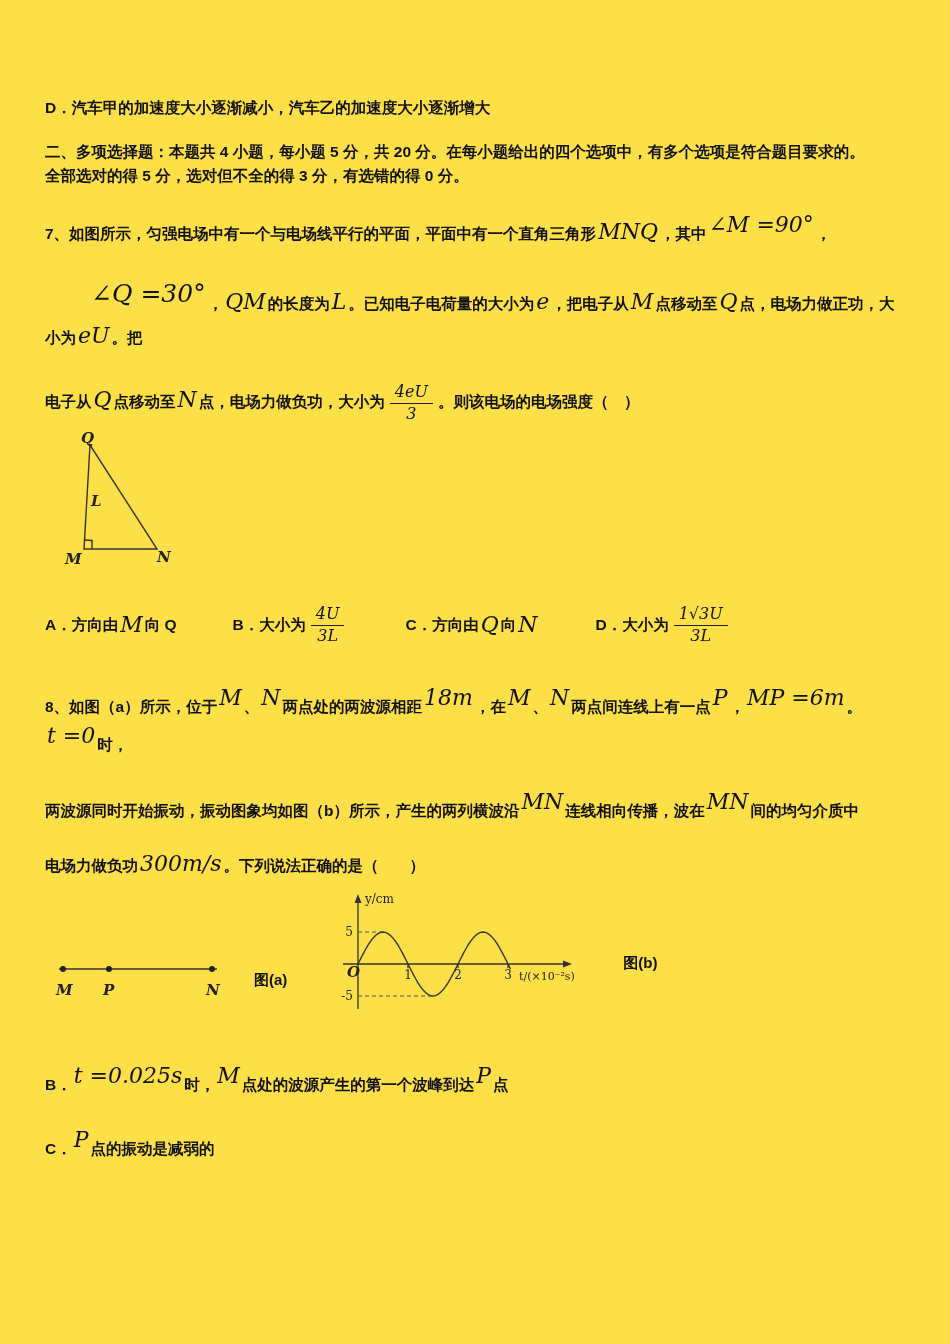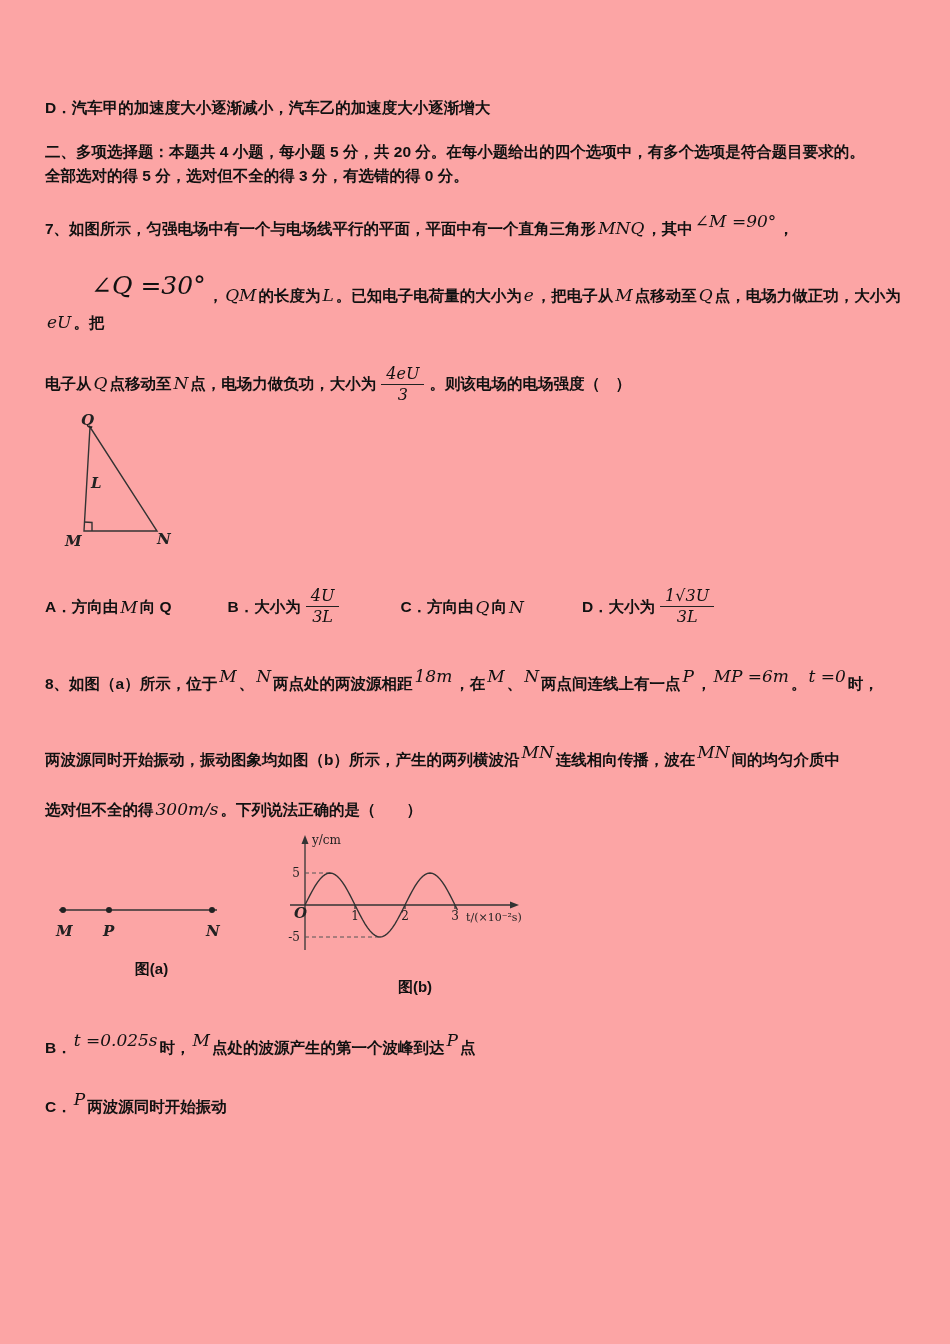--- a/index.html
+++ b/index.html
@@ -1,54 +1,54 @@
 <!DOCTYPE html>
 <html><head>
 <meta charset="utf-8">
 <style>
   * { box-sizing: border-box; }
   html, body { margin: 0; padding: 0; background: #ffffff; }
   .page {
     width: 950px;
     min-height: 1344px;
-    background: #fca5a5;
+    background: #fde047;
     color: #111;
     font-family: "Liberation Sans", "DejaVu Sans", sans-serif;
     padding: 96px 45px 40px 45px;
   }
   .para { font-size: 15.5px; font-weight: 700; line-height: 1.55; margin: 0 0 20px 0; }
   .line { display: block; }
   .math {
     font-family: "DejaVu Serif", "Liberation Serif", serif;
-    font-style: italic; font-weight: 400; font-size: 17px; padding: 0 2px;
+    font-style: italic; font-weight: 400; font-size: 22px; padding: 0 2px;
     white-space: nowrap;
   }
   .raised { display: inline-block; vertical-align: 7px; }
   .big { font-size: 25px; margin-left: 44px; }
   .frac {
     display: inline-block; vertical-align: middle; text-align: center;
     font-family: "DejaVu Serif", "Liberation Serif", serif; font-style: italic;
     font-weight: 400; font-size: 16px; line-height: 1.15; margin: 0 5px;
   }
   .frac .num { display: block; border-bottom: 1.3px solid #222; padding: 0 5px 1px 5px; }
   .frac .den { display: block; padding: 1px 5px 0 5px; }
 
   .q7-p1 { margin-bottom: 26px; }
   .q7-p2 { margin-bottom: 30px; }
   .q7-p3 { margin-bottom: 2px; }
   .diagram-triangle { margin: 8px 0 30px 12px; }
   .q7-options { display: flex; align-items: center; gap: 56px; margin: 0 0 36px 0; }
   .q7-options .opt { display: inline-flex; align-items: center; }
 
-  .q8-p1 { margin-bottom: 43px; }
+  .q8-p1 { margin-bottom: 28px; }
   .q8-p2 { margin-bottom: 24px; }
   .q8-p3 { margin-bottom: 8px; }
 
   .figures-row { display: flex; align-items: flex-start; gap: 26px; margin: 2px 0 30px 4px; }
-  .fig { display: flex; flex-direction: column; align-items: center; }
+  .fig { display: flex; flex-direction: row; align-items: center; }
   .fig-a { padding-top: 52px; }
   .fig-caption { font-weight: 700; font-size: 15px; margin-top: 8px; color: #111; padding-left: 20px; }
 
   .q8-opt { margin-bottom: 26px; }
   .q8-opt-c { margin-bottom: 0; }
 
   .svglabel { font-family: "DejaVu Serif", "Liberation Serif", serif; font-size: 12px; fill: #222; }
   .svgsmall { font-family: "DejaVu Serif", "Liberation Serif", serif; font-size: 11px; fill: #222; }
   .svgmath  { font-family: "DejaVu Serif", "Liberation Serif", serif; font-style: italic; font-weight: 700; font-size: 15px; fill: #222; }
   .axis  { stroke: #333; stroke-width: 1.3; }
@@ -111,21 +111,21 @@
           <span class="num">1√3U</span>
           <span class="den">3L</span>
         </span>
       </span>
   </div>
 
   <p class="para q8-p1"><span>8、如图（a）所示，位于</span><span class="math raised">M</span><span>、</span><span class="math raised">N</span><span>两点处的两波源相距</span><span class="math raised">18m</span><span>，在</span><span class="math raised">M</span><span>、</span><span class="math raised">N</span><span>两点间连线上有一点</span><span class="math raised">P</span><span>，</span><span class="math raised">MP =6m</span><span>。</span><span class="math raised">t =0</span><span>时，</span></p>
 
   <p class="para q8-p2"><span>两波源同时开始振动，振动图象均如图（b）所示，产生的两列横波沿</span><span class="math raised">MN</span><span>连线相向传播，波在</span><span class="math raised">MN</span><span>间的均匀介质中</span></p>
 
-  <p class="para q8-p3"><span>选对但不全的得</span><span class="math">300m/s</span><span>。下列说法正确的是（　　）</span></p>
+  <p class="para q8-p3"><span>电场力做负功</span><span class="math">300m/s</span><span>。下列说法正确的是（　　）</span></p>
 
   <div class="figures-row">
     <div class="fig fig-a">
       <svg width="185" height="70" viewBox="0 0 185 70">
         <line x1="10" y1="28" x2="168" y2="28" class="axis" stroke-width="1.8"></line>
         <circle cx="14" cy="28" r="3" fill="#222"></circle>
         <circle cx="60" cy="28" r="3" fill="#222"></circle>
         <circle cx="163" cy="28" r="3" fill="#222"></circle>
         <text x="7" y="54" class="svgmath">M</text>
         <text x="54" y="54" class="svgmath">P</text>
@@ -160,15 +160,15 @@
         <text x="195" y="90" text-anchor="middle" class="svglabel">3</text>
         <text x="206" y="91" class="svgsmall">t/(×10⁻²s)</text>
       </svg>
       <div class="fig-caption">图(b)</div>
     </div>
   </div>
 
 
   <p class="para q8-opt"><span>B．</span><span class="math raised">t =0.025s</span><span>时，</span><span class="math raised">M</span><span>点处的波源产生的第一个波峰到达</span><span class="math raised">P</span><span>点</span></p>
 
-  <p class="para q8-opt q8-opt-c"><span>C．</span><span class="math raised">P</span><span>两波源同时开始振动</span></p>
+  <p class="para q8-opt q8-opt-c"><span>C．</span><span class="math raised">P</span><span>点的振动是减弱的</span></p>
 
 </div>
 
 </body></html>

